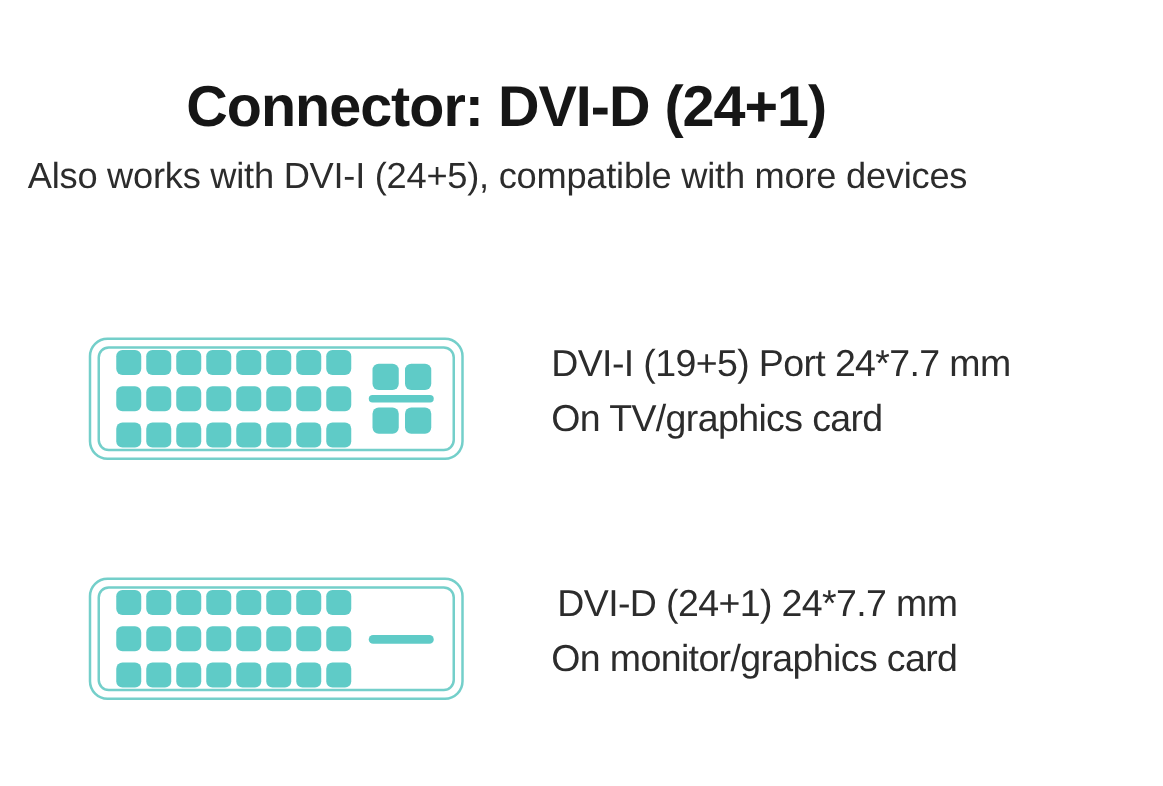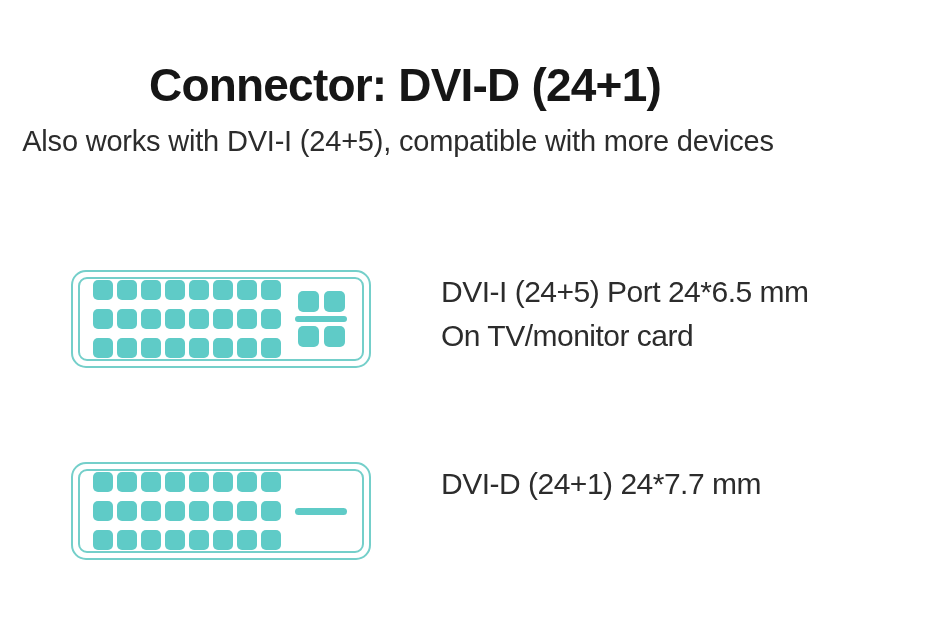--- a/index.html
+++ b/index.html
@@ -110,22 +110,22 @@
         </div>
         <div class="blade"></div>
         <div class="sq-row">
           <div class="sq"></div>
           <div class="sq"></div>
         </div>
       </div>
     </div>
   </div>
   <div class="caption">
-    <div>DVI-I (24+5) Port 24*6.5 mm</div>
-    <div>On TV/monitor card</div>
+    <div>DVI-I (19+5) Port 24*7.7 mm</div>
+    <div>On TV/graphics card</div>
   </div>
 </section>
 
 <section class="row2">
   <div class="connector">
     <div class="connector-inner">
       <div class="pin-grid">
           <div class="pin"></div>
           <div class="pin"></div>
           <div class="pin"></div>
@@ -151,14 +151,15 @@
           <div class="pin"></div>
           <div class="pin"></div>
         </div>
       <div class="analog-group">
         <div class="blade wide"></div>
       </div>
     </div>
   </div>
   <div class="caption">
     <div>DVI-D (24+1) 24*7.7 mm</div>
+    <div>On monitor/graphics card</div>
   </div>
 </section>
 
 </body></html>

